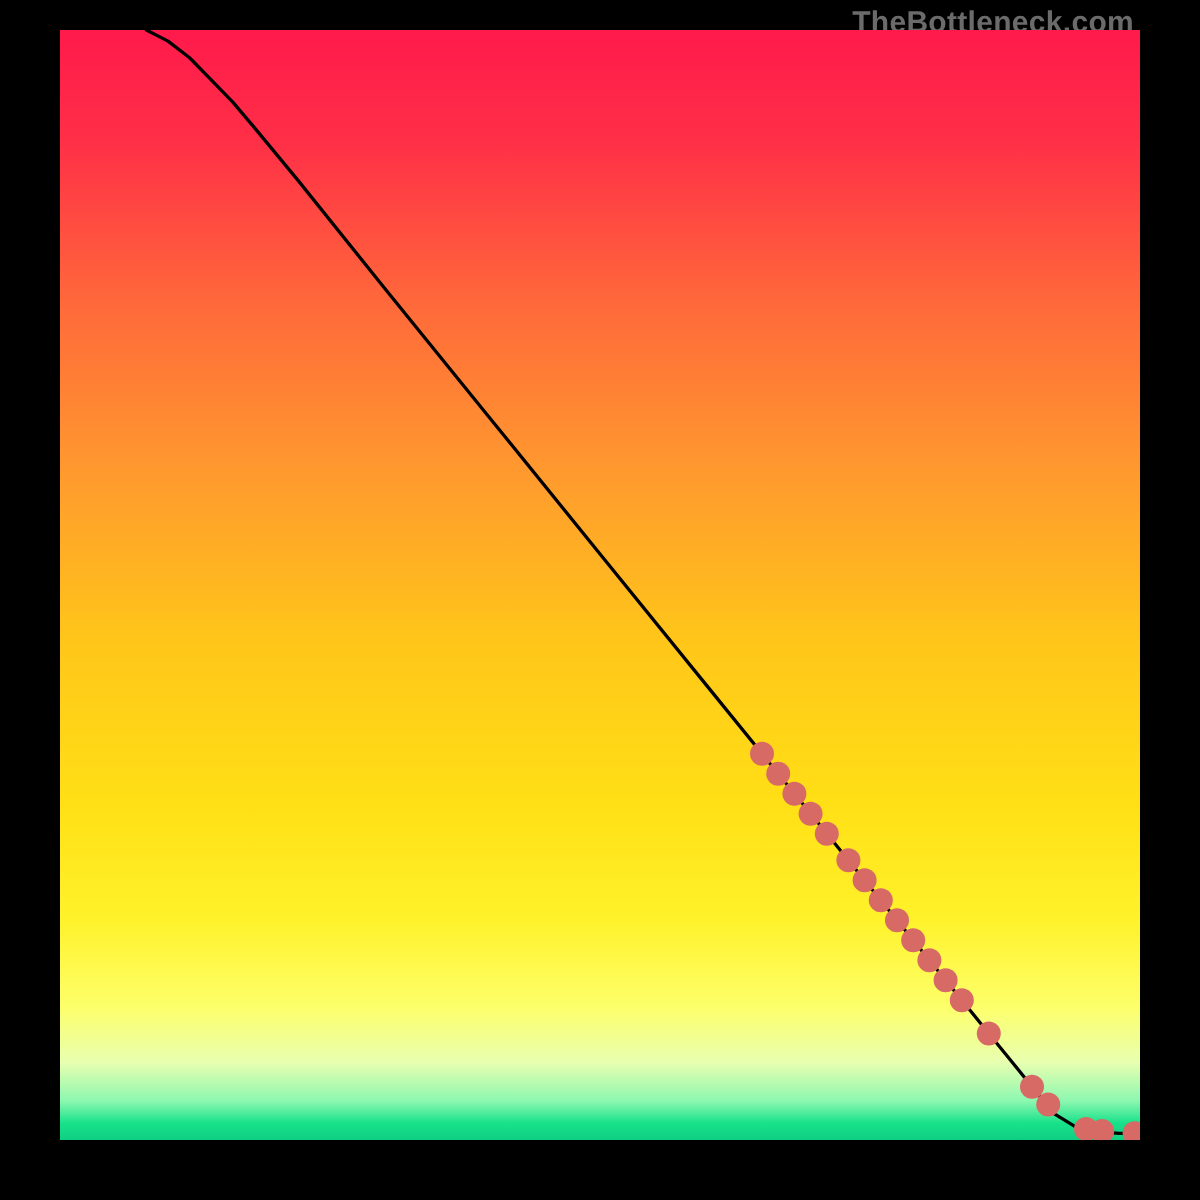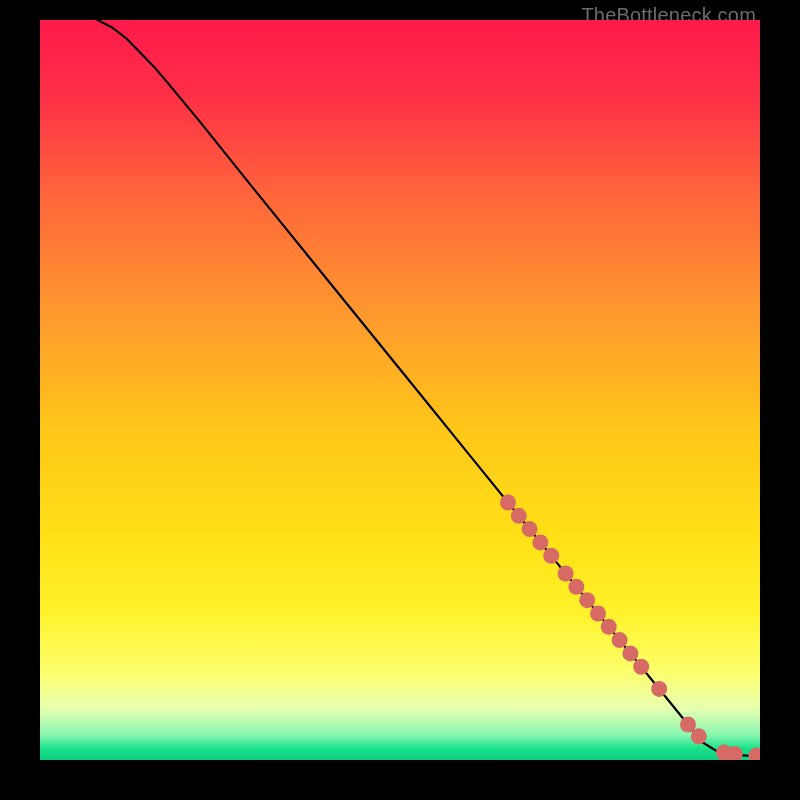--- a/index.html
+++ b/index.html
@@ -23,21 +23,21 @@
     top: 20px;
     width: 720px;
     height: 740px;
   }
   .watermark {
     position: absolute;
     top: 4px;
     right: 44px;
     font-size: 20px;
     color: #6b6b6b;
-    font-weight: normal;
+    font-weight: bold;
     letter-spacing: 0.2px;
   }
 </style>
 </head>
 <body>
 
 <div class="frame">
   <div class="watermark">TheBottleneck.com</div>
   <svg class="plot" viewBox="0 0 720 740" preserveAspectRatio="none">
     <defs>

